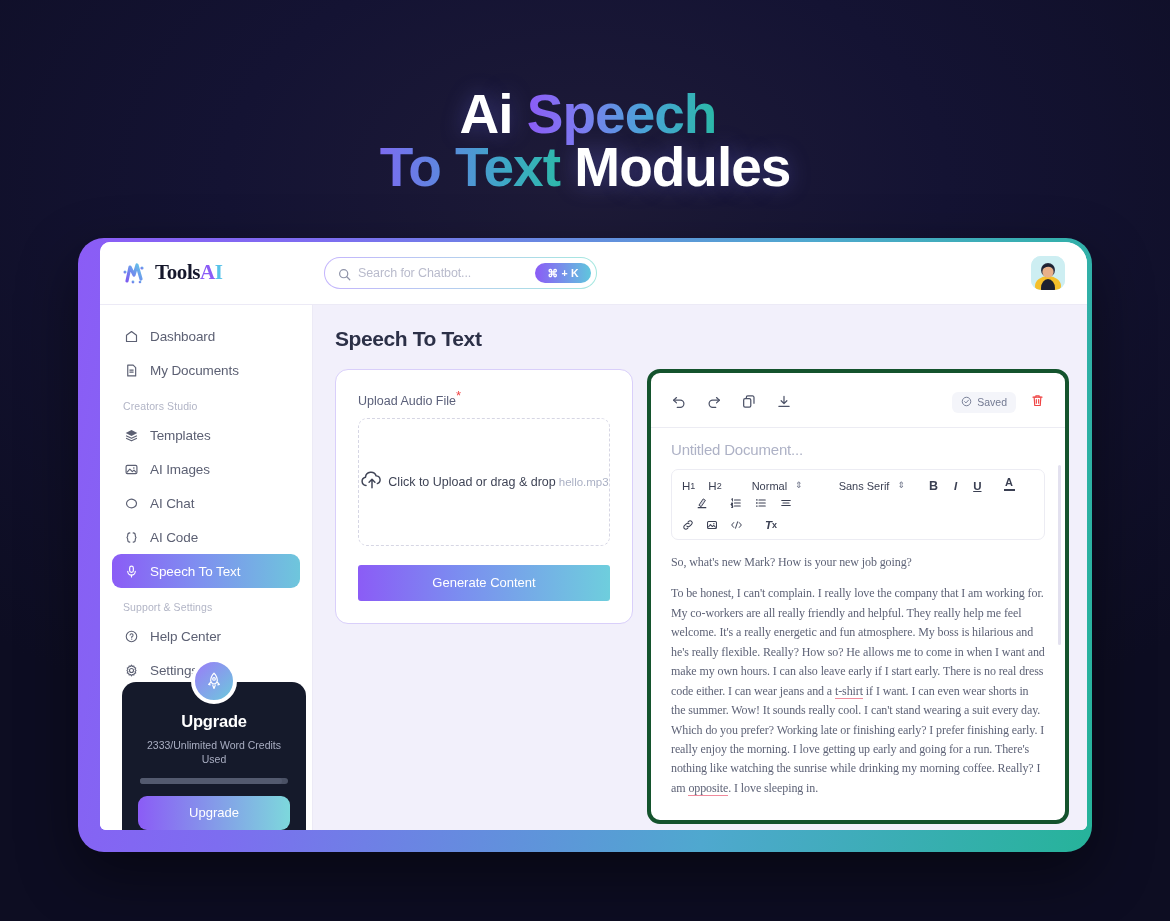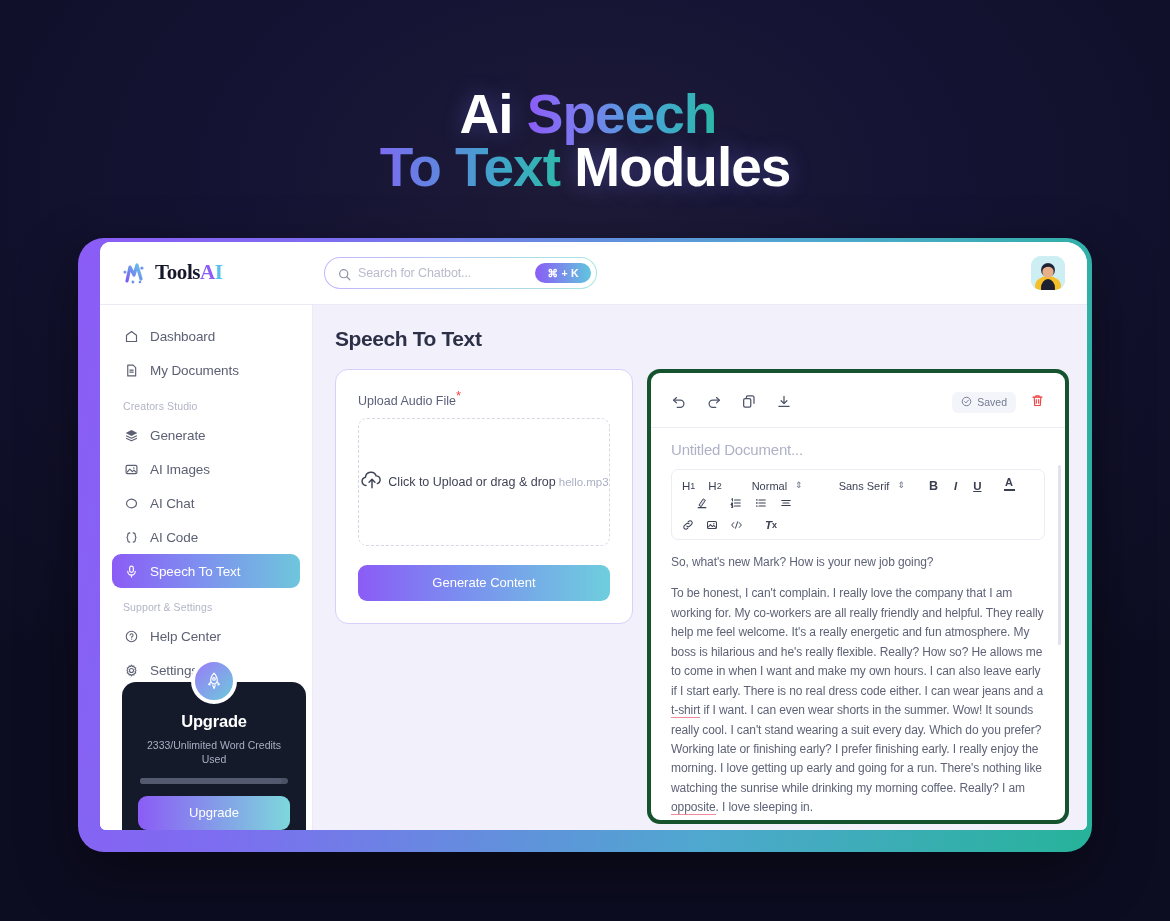--- a/index.html
+++ b/index.html
@@ -182,21 +182,21 @@
   .dropzone {
     border: 1.5px dashed #d6d6e4; border-radius: 9px;
     height: 128px; display: flex; flex-direction: row;
     align-items: center; justify-content: center; gap: 3px;
     cursor: pointer;
   }
   .dz-main { font-size: 12.5px; color: #3f4456; }
   .dz-file { font-size: 11.5px; color: #aab0c4; }
   .gen-btn {
     margin-top: 19px; height: 36px; line-height: 36px;
-    border-radius: 9px; text-align: center; color: #fff; font-size: 13px;
+    border-radius: 3px; text-align: center; color: #fff; font-size: 13px;
     background: linear-gradient(90deg,#8b5cf6 0%, #7b8df0 40%, #6ecedd 100%);
     cursor: pointer;
   }
 
   
   .editor-panel {
     flex: 1; min-width: 0;
     background: #fff; border: 4px solid #14532d;
     border-radius: 13px; padding: 14px 20px 0;
     height: 455px; overflow: hidden;
@@ -225,21 +225,21 @@
   .fm.sel { font-size: 11px; padding-left: 17px; }
   .fm .car { margin-left: 8px; color: #6b7186; font-size: 9px; line-height: 1; }
   .fm.big { font-size: 12.5px; font-weight: 700; }
   .fm.ital { font-style: italic; font-weight: 600; }
   .fm.und { text-decoration: underline; font-weight: 600; }
   .row2 { width: 100%; display: flex; align-items: center; margin-top: 5px; }
   .row2 .fm + .fm { margin-left: 12px; }
   .sub { font-size: 9px; vertical-align: sub; }
 
   .doc-body { padding-top: 13px; font-size: 12px; color: #5e6377; line-height: 1.62; letter-spacing: -0.1px; }
-  .doc-body p { margin-bottom: 12px; }
+  .doc-body p { margin-bottom: 12px; font-family: Liberation Serif, serif; }
   .sp { border-bottom: 1.5px solid #f08a9c; }
 
   
   .ed-scroll {
     position: absolute; right: 4px; top: 92px; width: 3px; height: 180px;
     border-radius: 3px; background: #e3e1ef;
   }
 </style>
 </head>
 <body>
@@ -321,21 +321,21 @@
       <div class="nav-sec">Creators Studio</div>
 
       <div class="nav-item">
         <span class="ico">
           <svg viewBox="0 0 18 18" width="15" height="15" fill="none" stroke="#5c6073" stroke-width="1.3" stroke-linejoin="round">
                 <path d="M9 2.5 L16 6 L9 9.5 L2 6 Z" fill="#5c6073" stroke="none"></path>
                 <path d="M2.5 9.3 L9 12.4 L15.5 9.3"></path>
                 <path d="M2.5 12.3 L9 15.4 L15.5 12.3"></path>
               </svg>
         </span>
-        <span>Generate</span>
+        <span>Templates</span>
       </div>
 
       <div class="nav-item">
         <span class="ico">
           <svg viewBox="0 0 18 18" width="15" height="15" fill="none" stroke="#5c6073" stroke-width="1.4" stroke-linejoin="round">
                 <rect x="2.5" y="4" width="13" height="10" rx="1.6"></rect>
                 <path d="M3.5 12.5 L7 8.5 L10 11.5 L12 9.8 L14.5 12.5"></path>
                 <circle cx="11.8" cy="7.2" r="1" fill="#5c6073" stroke="none"></circle>
               </svg>
         </span>

